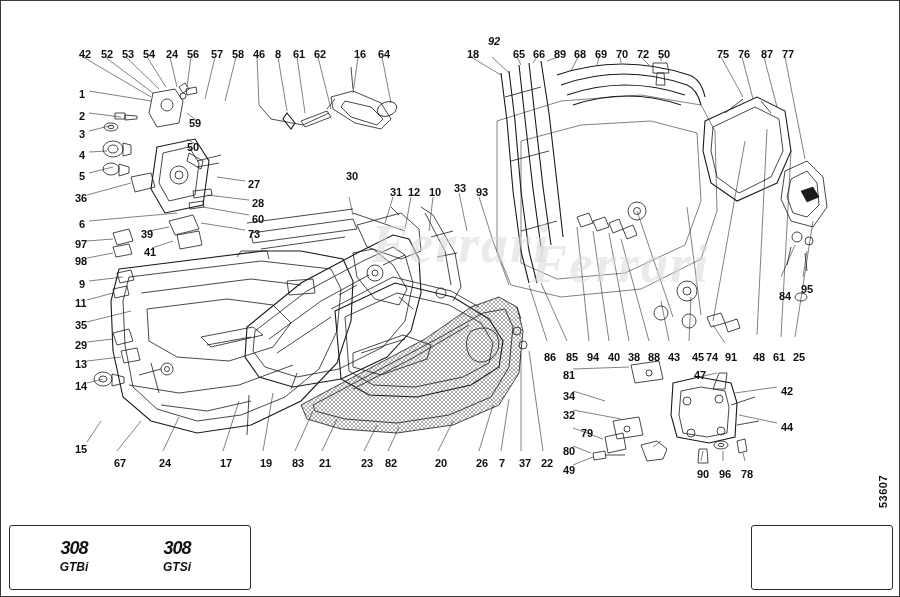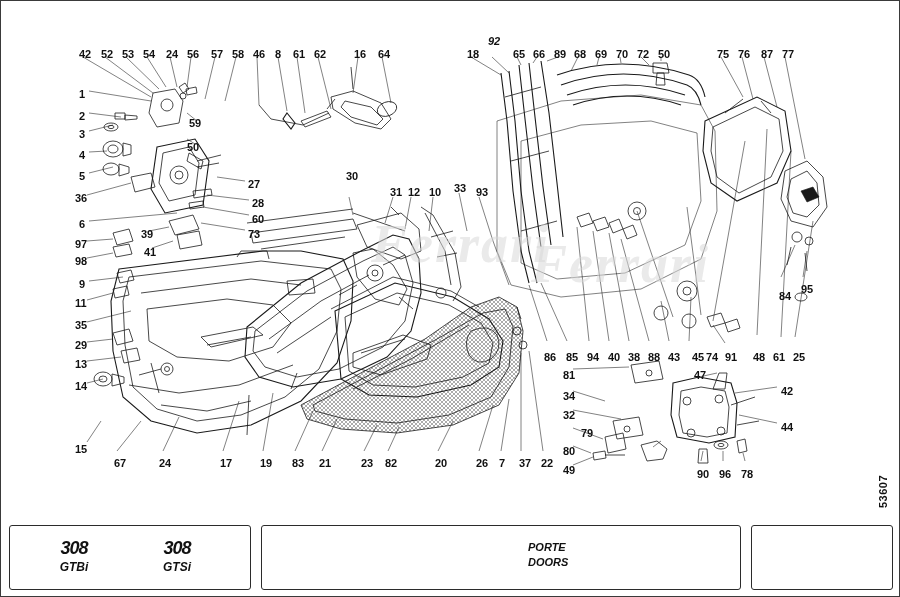--- a/index.html
+++ b/index.html
@@ -489,26 +489,20 @@
       <div class="model m1">
         <div class="big">308</div>
         <div class="small">GTBi</div>
       </div>
       <div class="model m2">
         <div class="big">308</div>
         <div class="small">GTSi</div>
       </div>
     </div>
 
-    <div class="pbox b2">
-      <div class="titles">
-        <div>PORTE</div>
-        <div>DOORS</div>
-      </div>
-    </div>
 
     <div class="pbox b3">
       
       
       
     </div>
   </div>
 
 </div>
 

